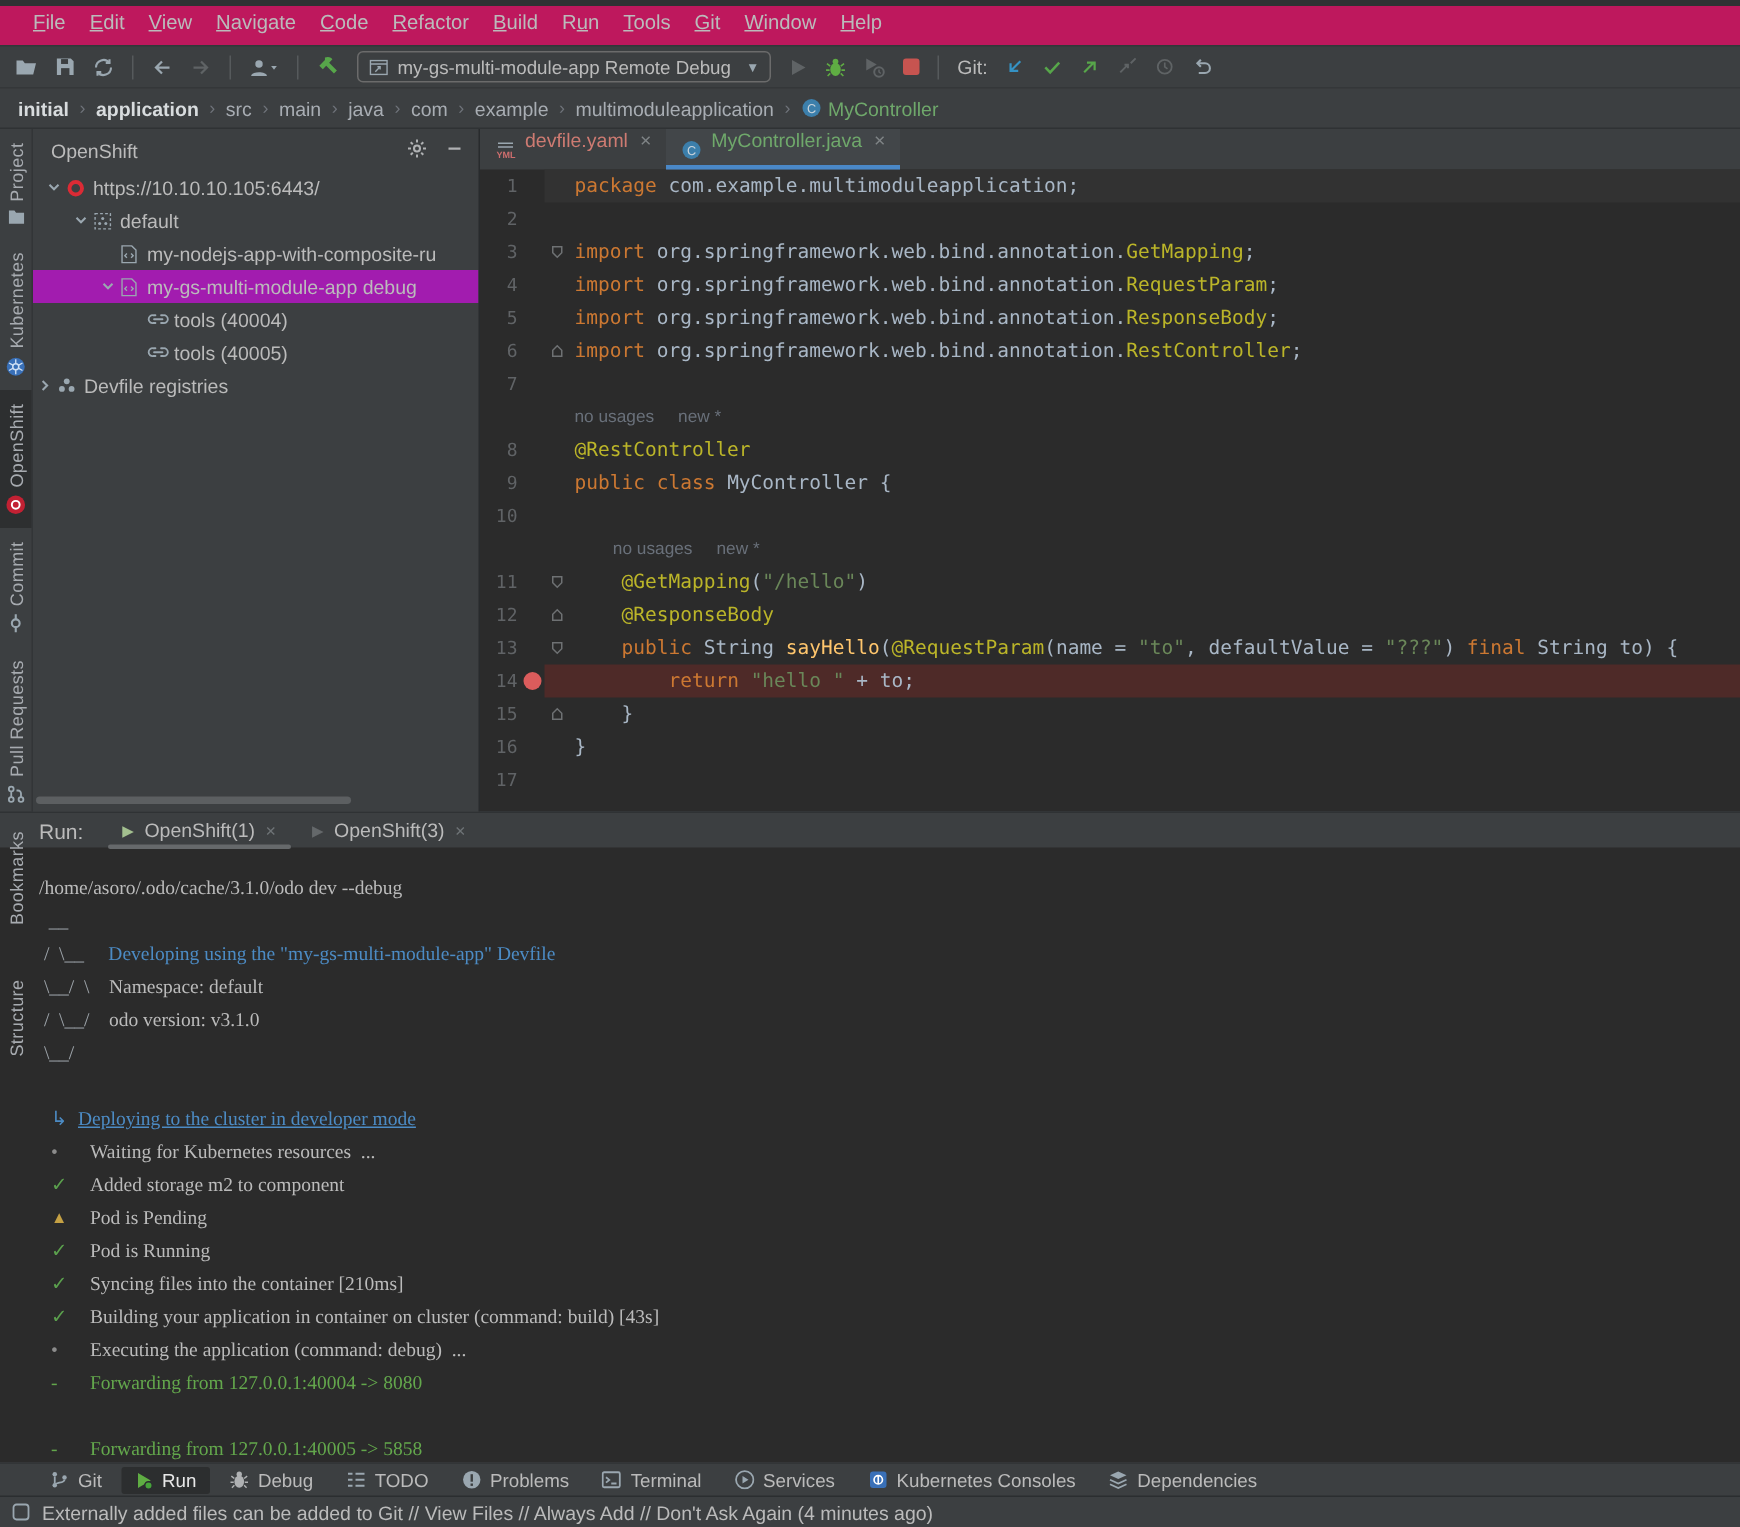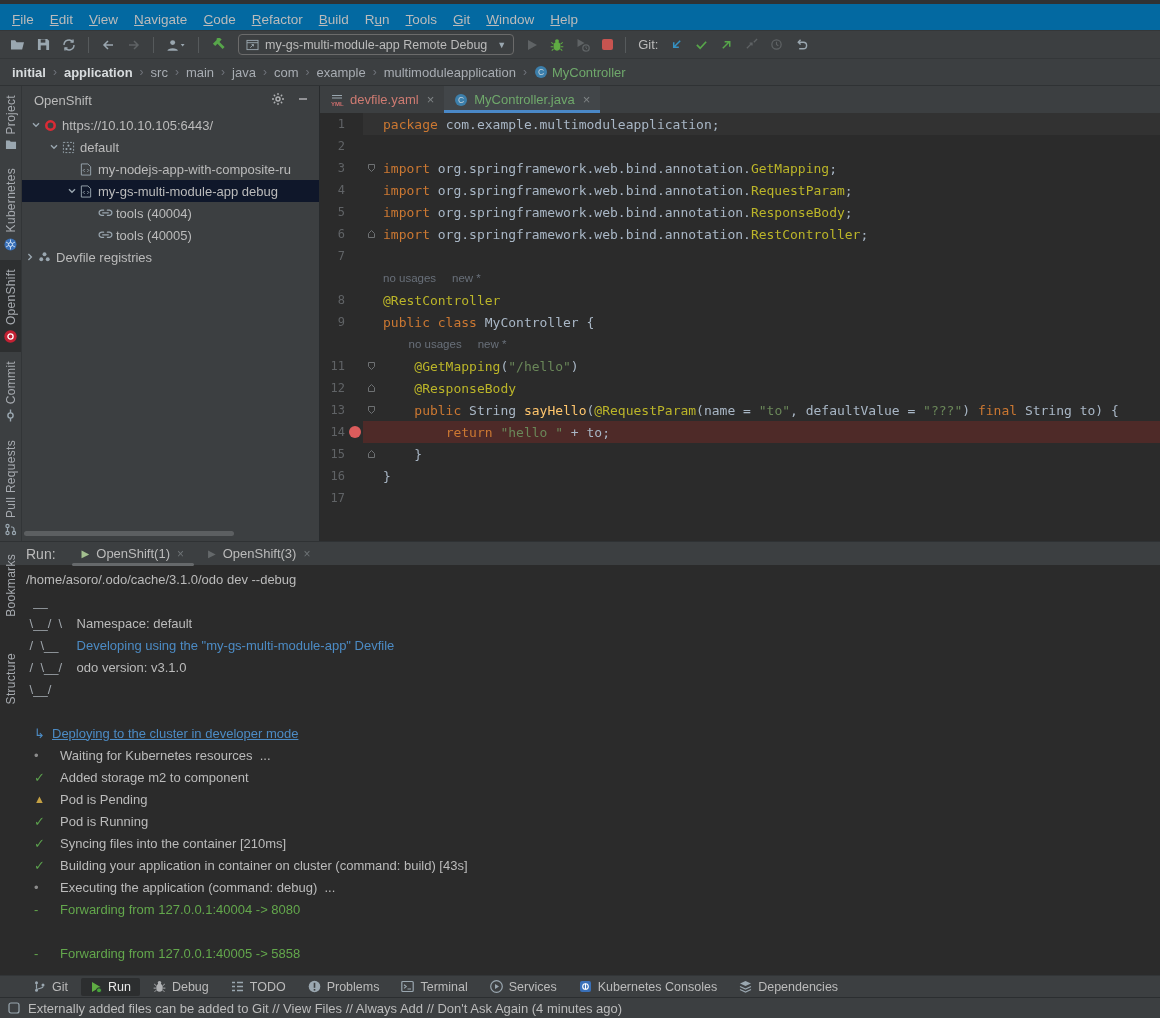--- a/index.html
+++ b/index.html
@@ -2,21 +2,21 @@
 <html><head>
 <meta charset="utf-8">
 <style>
   * { margin:0; padding:0; box-sizing:border-box; }
   html,body { background:#2B2B2B; }
   .app { width:1160px; height:1018px; font-family:"Liberation Sans",sans-serif; color:#BBBBBB;
          background:#3C3F41; overflow:hidden; display:flex; flex-direction:column; font-size:13px; }
   .titlestrip { height:4px; background:#303234; flex:none; }
 
   
-  .menubar { height:26px; display:flex; align-items:flex-end; padding-left:4px; background:#0369a1; flex:none; }
+  .menubar { height:26px; display:flex; align-items:flex-start; padding-left:14px; background:#be185d; flex:none; }
   .mitem { padding:3px 8px; color:#BBBBBB; font-size:13.5px; cursor:default; }
   .mitem u { text-decoration:underline; }
 
   
   .toolbar { height:28px; display:flex; align-items:center; gap:12px; padding-left:10px;
              background:#3C3F41; border-top:1px solid #343739; flex:none; }
   .ic { display:inline-flex; align-items:center; justify-content:center; line-height:0; }
   .tsep { width:1px; height:16px; background:#565A5C; }
   .combo { display:flex; align-items:center; gap:6px; height:21px; border:1px solid #6B6B6B; border-radius:4px;
            padding:0 7px; font-size:12.5px; color:#BBBBBB; background:#3C3F41; }
@@ -40,29 +40,29 @@
   .slabel { writing-mode:vertical-rl; transform:rotate(180deg); font-size:12px; color:#A7ABB0; letter-spacing:0.3px; }
   .spacer { flex:1; }
 
   
   .panel { width:298px; background:#3C3F41; border-right:1px solid #282B2D; display:flex; flex-direction:column; position:relative; }
   .panel-header { height:28px; display:flex; align-items:center; padding:0 10px 0 12px; }
   .panel-title { font-size:13px; color:#BBBBBB; flex:1; }
   .ph-ic { margin-left:12px; }
   .tree { flex:1; overflow:hidden; }
   .trow { height:22px; display:flex; align-items:center; white-space:nowrap; overflow:hidden; font-size:13px; color:#BBBBBB;text-align:center; }
-  .trow.selected { background:#0f172a; }
+  .trow.selected { background:#a21caf; }
   .tchev { width:16px; flex:none; display:inline-flex; justify-content:center; }
   .ticon { width:18px; flex:none; display:inline-flex; justify-content:flex-start; }
   .hscroll { position:absolute; left:2px; bottom:5px; width:210px; height:5px; background:#5C5F61; border-radius:3px; }
 
   
   .editor { flex:1; background:#2B2B2B; display:flex; flex-direction:column; overflow:hidden; }
   .edtabs { height:27px; background:#3C3F41; display:flex; align-items:stretch; flex:none; }
-  .edtab { display:flex; align-items:center; gap:6px; padding:0 10px; font-size:13px; position:relative; }
+  .edtab { display:flex; gap:6px; padding:0 10px; font-size:13px; position:relative; }
   .edtab .close { color:#7F8486; font-size:13px; margin-left:2px; }
   .edtab.salmon { color:#CE7B72; }
   .edtab.green { color:#6FA86B; }
   .edtab.active { background:#424649; }
   .edtab.active::after { content:""; position:absolute; left:0; right:0; bottom:0; height:3px; background:#4A88C7; }
   .code { flex:1; font-family:"DejaVu Sans Mono",monospace; font-size:13px; }
   .crow { height:22px; display:flex; align-items:center; }
   .lnum { width:27px; flex:none; text-align:right; color:#606366; font-size:12px; padding-right:2px; }
   .bpcol { width:16px; flex:none; display:flex; justify-content:center; }
   .bpdot { width:12px; height:12px; border-radius:50%; background:#DB5C5C; }
@@ -77,22 +77,22 @@
 
   
   .runbar { height:24px; background:#3C3F41; display:flex; align-items:center; flex:none; border-top:1px solid #2F3234; }
   .runlabel { margin:0 14px 0 26px; font-size:14px; color:#BBBBBB; }
   .runtab { height:24px; display:flex; align-items:center; gap:7px; padding:0 12px; font-size:13px; color:#BBBBBB; position:relative; }
   .runtab .close { color:#6E7376; font-size:12px; }
   .runtab.active::after { content:""; position:absolute; left:2px; right:2px; bottom:0; height:3px; background:#66696B; border-radius:2px; }
   .rplay { font-size:10px; }
   .rplay.lit { color:#A3C08F; } .rplay.dim { color:#64686A; }
 
-  .console { height:410px; background:#2B2B2B; font-family:Liberation Sans, sans-serif; font-size:13px;
-             color:#BBBBBB; padding:3px 0 0 26px; overflow:hidden; flex:none; }
+  .console { height:410px; background:#2B2B2B; font-family:Liberation Serif, serif; font-size:13px;
+             color:#BBBBBB; padding:16px 0 0 26px; overflow:hidden; flex:none; }
   .conline { height:22px; white-space:pre; display:flex; align-items:center; }
   .cart { color:#9FA6AC; }
   .cblue { color:#4C8BC4; }
   .cgreen { color:#63A74C; }
   .clink { color:#4C8BC4; text-decoration:underline; }
   .cb { display:inline-block; width:26px; padding-left:8px; flex:none; }
   .cb.check { color:#5BA04D; } .cb.warn { color:#C5A144; font-size:11px; } .cb.dot { color:#8C8C8C; } .cb.dash { color:#63A74C; }
   .ctxt2 { margin-left:8px; }
 
   
@@ -563,20 +563,28 @@
           </div>
           <div class="crow">
             <span class="lnum">9</span>
             <span class="bpcol"></span>
             <div class="cbody">
               <span class="foldcol"></span>
               <span class="ctext"><span class="k">public class </span><span class="t">MyController {</span></span>
             </div>
           </div>
           <div class="crow">
+            <span class="lnum">10</span>
+            <span class="bpcol"></span>
+            <div class="cbody">
+              <span class="foldcol"></span>
+              <span class="ctext"></span>
+            </div>
+          </div>
+          <div class="crow">
             <span class="lnum"></span>
             <span class="bpcol"></span>
             <div class="cbody">
               <span class="foldcol"></span>
               <span class="inlay" style="padding-left: calc(4ch + 4px);"><span>no usages</span><span class="in2">new *</span></span>
             </div>
           </div>
           <div class="crow">
             <span class="lnum">11</span>
             <span class="bpcol"></span>
@@ -666,22 +674,22 @@
         <div class="runtab">
           <span class="rplay dim">▶</span>
           <span>OpenShift(3)</span>
           <span class="close">×</span>
         </div>
       </div>
   </div>
   <div class="console" id="console">
       <div class="conline"><span>/home/asoro/.odo/cache/3.1.0/odo dev --debug</span></div>
       <div class="conline"><span class="cart">  __</span></div>
+      <div class="conline"><span class="cart"> /  \__     </span><span class="cblue">Developing using the "my-gs-multi-module-app" Devfile</span></div>
       <div class="conline"><span class="cart"> \__/  \    </span><span>Namespace: default</span></div>
-      <div class="conline"><span class="cart"> /  \__     </span><span class="cblue">Developing using the "my-gs-multi-module-app" Devfile</span></div>
       <div class="conline"><span class="cart"> /  \__/    </span><span>odo version: v3.1.0</span></div>
       <div class="conline"><span class="cart"> \__/</span></div>
       <div class="conline"></div>
       <div class="conline"><span class="cblue cb">↳</span><span class="clink">Deploying to the cluster in developer mode</span></div>
       <div class="conline"><span class="cb dot">•</span><span class="ctxt2">Waiting for Kubernetes resources  ...</span></div>
       <div class="conline"><span class="cb check">✓</span><span class="ctxt2">Added storage m2 to component</span></div>
       <div class="conline"><span class="cb warn">▲</span><span class="ctxt2">Pod is Pending</span></div>
       <div class="conline"><span class="cb check">✓</span><span class="ctxt2">Pod is Running</span></div>
       <div class="conline"><span class="cb check">✓</span><span class="ctxt2">Syncing files into the container [210ms]</span></div>
       <div class="conline"><span class="cb check">✓</span><span class="ctxt2">Building your application in container on cluster (command: build) [43s]</span></div>

